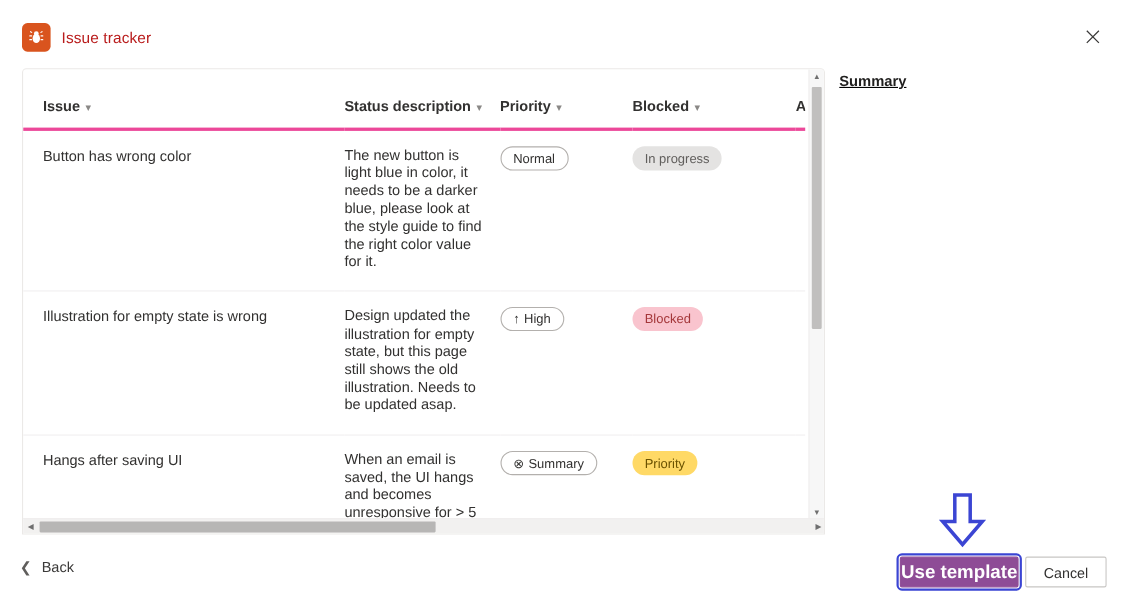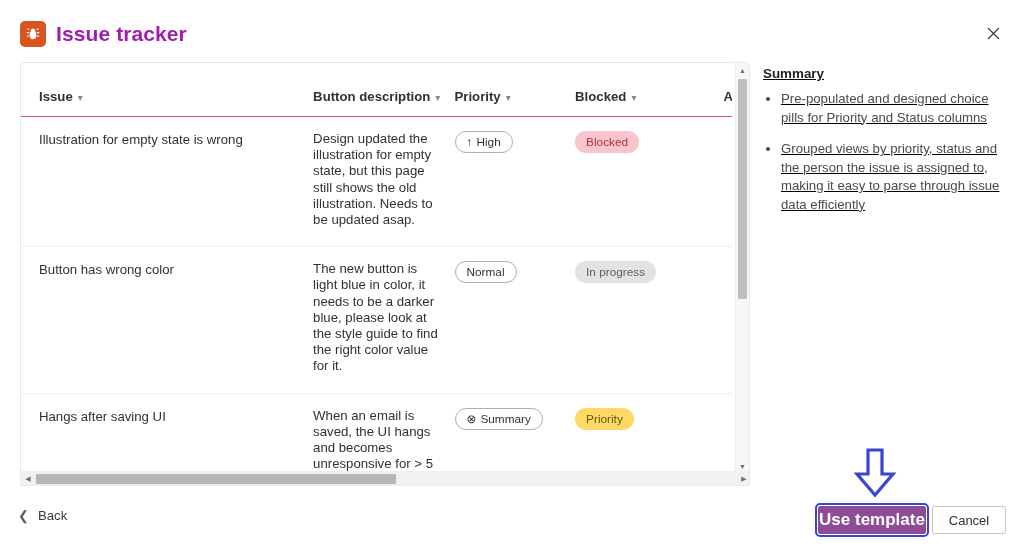--- a/index.html
+++ b/index.html
@@ -15,21 +15,21 @@
   
   .header { position: absolute; left: 0; top: 0; width: 1024px; height: 62px; }
   .app-icon {
     position: absolute; left: 20px; top: 21px;
     width: 26px; height: 26px; border-radius: 5px;
     background: #d9541e;
     display: flex; align-items: center; justify-content: center;
   }
   .app-title {
     position: absolute; left: 56px; top: 21px;
-    font-size: 21px; color: #a21caf; font-weight: 700;
+    font-size: 14px; color: #b91c1c; font-weight: 400;
     letter-spacing: .1px; line-height: 26px;
   }
   .close-btn {
     position: absolute; right: 18px; top: 20px;
     width: 26px; height: 26px;
     display: flex; align-items: center; justify-content: center;
     cursor: pointer; color: #3b3a39;
   }
 
   
@@ -42,21 +42,21 @@
     overflow: hidden;
   }
   .table-scroll {
     position: absolute; left: 0; top: 0;
     width: 711px; height: 410px;
     overflow: hidden;
   }
   table.issues { width: 830px; border-collapse: collapse; table-layout: fixed; }
   table.issues th {
     text-align: left; font-weight: 600; font-size: 13.2px; color: #323130;
-    padding: 26px 10px 12px 0; border-bottom: 1px solid #ec4899;
+    padding: 26px 10px 12px 0; border-bottom: 3px solid #ec4899;
     vertical-align: bottom; white-space: nowrap;
   }
   table.issues th .chev { color: #8a8886; font-size: 10px; margin-left: 5px; font-weight: 400; }
   table.issues td {
     border-bottom: 1px solid #f1eff0;
     padding: 14px 10px 18px 0;
     vertical-align: top;
     font-size: 13.2px; color: #323130;
   }
   .c-issue { width: 252px; padding-left: 18px !important; }
@@ -160,62 +160,62 @@
 
   <div class="table-panel">
     <div class="table-scroll">
       <table class="issues">
         <thead>
           <tr>
             <th class="c-issue">
               <span>Issue</span><span class="chev">▾</span>
             </th>
             <th class="c-desc">
-              <span>Button description</span><span class="chev">▾</span>
+              <span>Status description</span><span class="chev">▾</span>
             </th>
             <th class="c-prio">
               <span>Priority</span><span class="chev">▾</span>
             </th>
             <th class="c-stat">
               <span>Blocked</span><span class="chev">▾</span>
             </th>
             <th class="c-asgn">
               <span>Assigned</span>
             </th>
           </tr>
         </thead>
         <tbody>
+          <tr>
+            <td class="c-issue">Button has wrong color</td>
+            <td class="c-desc">The new button is light blue in color, it needs to be a darker blue, please look at the style guide to find the right color value for it.</td>
+            <td class="c-prio">
+              <span class="pill-prio">
+                <span>Normal</span>
+              </span>
+            </td>
+            <td class="c-stat">
+              <span class="pill-stat" style="background:#e4e3e2;color:#605e5c;">In progress</span>
+            </td>
+            <td class="c-asgn"></td>
+          </tr>
           <tr>
             <td class="c-issue">Illustration for empty state is wrong</td>
             <td class="c-desc">Design updated the illustration for empty state, but this page still shows the old illustration. Needs to be updated asap.</td>
             <td class="c-prio">
               <span class="pill-prio">
                 <span>↑</span>
                 <span>High</span>
               </span>
             </td>
             <td class="c-stat">
               <span class="pill-stat" style="background:#f9c4ce;color:#a4373a;">Blocked</span>
             </td>
             <td class="c-asgn"></td>
           </tr>
           <tr>
-            <td class="c-issue">Button has wrong color</td>
-            <td class="c-desc">The new button is light blue in color, it needs to be a darker blue, please look at the style guide to find the right color value for it.</td>
-            <td class="c-prio">
-              <span class="pill-prio">
-                <span>Normal</span>
-              </span>
-            </td>
-            <td class="c-stat">
-              <span class="pill-stat" style="background:#e4e3e2;color:#605e5c;">In progress</span>
-            </td>
-            <td class="c-asgn"></td>
-          </tr>
-          <tr>
             <td class="c-issue">Hangs after saving UI</td>
             <td class="c-desc">When an email is saved, the UI hangs and becomes unresponsive for &gt; 5 minutes. This isn't a good experience for our users, we should try to give them an in-progress or waiting indicator.</td>
             <td class="c-prio">
               <span class="pill-prio">
                 <span>⊗</span>
                 <span>Summary</span>
               </span>
             </td>
             <td class="c-stat">
               <span class="pill-stat" style="background:#ffd966;color:#6b5200;">Priority</span>
@@ -235,24 +235,20 @@
 
     <div class="hscroll">
       <div class="arrow lf">◀</div>
       <div class="hthumb"></div>
       <div class="arrow rt">▶</div>
     </div>
   </div>
 
   <div class="info">
     <h3>Summary</h3>
-    <ul>
-      <li>Pre-populated and designed choice pills for Priority and Status columns</li>
-      <li>Grouped views by priority, status and the person the issue is assigned to, making it easy to parse through issue data efficiently</li>
-    </ul>
   </div>
 
   <div class="arrow-annot">
     <svg width="46" height="50" viewBox="0 0 46 50" aria-hidden="true">
       <path d="M16 2 L30 2 L30 26 L41 26 L23 47 L5 26 L16 26 Z" fill="#ffffff" stroke="#3b45d3" stroke-width="3.2" stroke-linejoin="miter"></path>
     </svg>
   </div>
 
   <div class="back-link">
     <span class="chev">❮</span>

